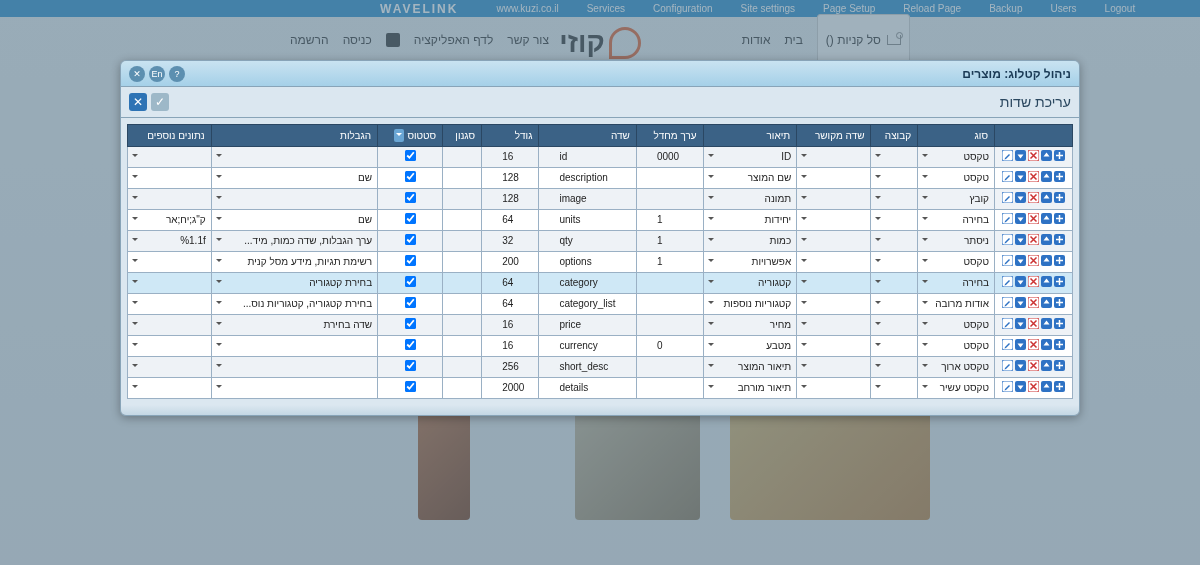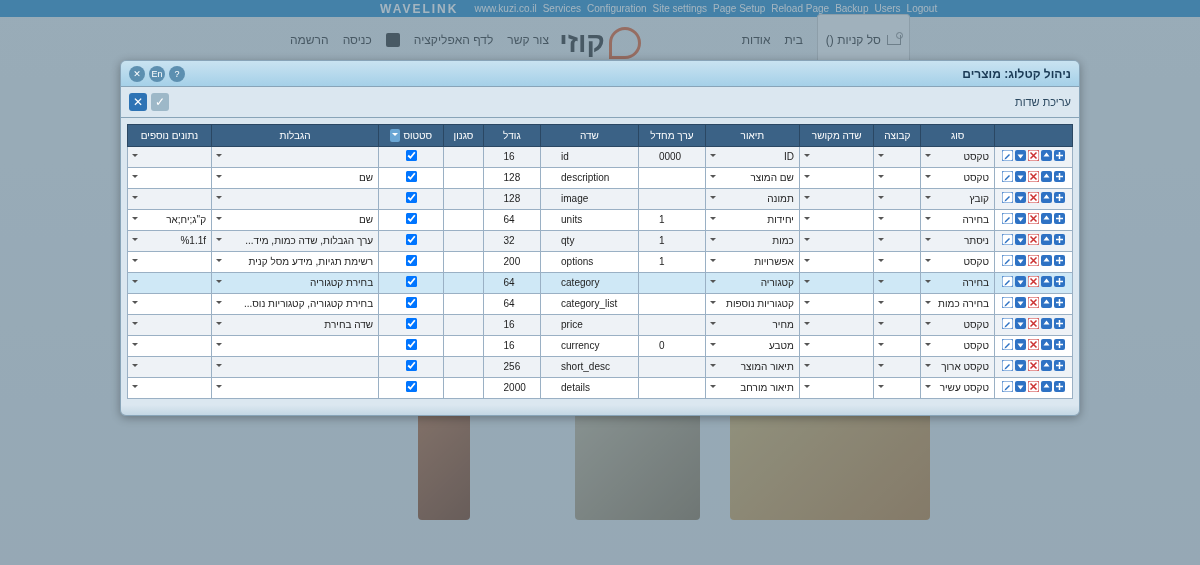--- a/index.html
+++ b/index.html
@@ -16,21 +16,21 @@
   --text:#222;
   --muted:#666;
 }
 *{box-sizing:border-box;}
 html,body{margin:0;padding:0;width:1200px;height:565px;font-family:Arial,Helvetica,sans-serif;font-size:11px;color:var(--text);background:#b9c4cb;}
 body{position:relative;overflow:hidden;}
 .bg{position:absolute;inset:0;background:linear-gradient(#e6eaed,#dfe3e6);}
 .dim{position:absolute;inset:0;background:rgba(90,120,140,.55);}
 
 
-.topbar{position:absolute;top:0;left:0;right:0;height:17px;background:var(--topbar);display:flex;align-items:center;gap:6px;padding:0 180px 0 380px;direction:ltr;color:#fff;font-size:10px;}
+.topbar{position:absolute;top:0;left:0;right:0;height:17px;background:var(--topbar);display:flex;align-items:center;gap:28px;padding:0 180px 0 380px;direction:ltr;color:#fff;font-size:10px;}
 .topbar .brand{font-weight:bold;letter-spacing:2px;font-size:12px;margin-right:10px;}
 .topbar a{color:#fff;text-decoration:none;white-space:nowrap;}
 
 
 .sitehdr{position:absolute;top:17px;left:0;right:0;height:45px;display:flex;align-items:center;justify-content:space-between;padding:0 290px;direction:rtl;color:#333;}
 .sitehdr .right,.sitehdr .left{display:flex;align-items:center;gap:14px;font-size:12px;}
 .cart{display:flex;align-items:center;gap:6px;border:1px solid #ccc;border-radius:3px;padding:18px 8px;background:#f5f5f5;}
 .cart-icon{width:14px;height:10px;border:1px solid #888;border-top:none;position:relative;}
 .cart-icon::before{content:"";position:absolute;top:-3px;right:-3px;width:5px;height:5px;border:1px solid #888;border-radius:50%;}
 .logo{width:160px;height:42px;position:absolute;left:50%;transform:translateX(-50%);top:17px;display:flex;align-items:flex-end;justify-content:center;}
@@ -46,30 +46,30 @@
 .tile.esh .img{background:linear-gradient(135deg,#cfc2a8,#8a7558);}
 .tile.mash .img{background:linear-gradient(135deg,#c97a4a,#7a3d1e);}
 
 
 .panel{position:absolute;top:60px;left:120px;right:120px;border:1px solid var(--panel-border);border-radius:6px;overflow:hidden;box-shadow:0 2px 10px rgba(0,0,0,.3);direction:rtl;}
 .panel-titlebar{background:linear-gradient(#c9e3f1,var(--panel-head));height:26px;display:flex;align-items:center;justify-content:space-between;padding:0 8px;border-bottom:1px solid var(--panel-border);}
 .panel-title{font-size:12px;color:#1a3a55;font-weight:bold;}
 .titlebar-icons{display:flex;gap:4px;direction:ltr;}
 .round{width:16px;height:16px;border-radius:50%;background:#5c8fb0;color:#fff;display:flex;align-items:center;justify-content:center;font-size:9px;cursor:pointer;}
 .panel-subbar{background:var(--panel-body);padding:6px 8px;display:flex;align-items:center;justify-content:space-between;border-bottom:1px solid var(--panel-border);}
-.subbar-right{font-size:11px;color:#2b4860;}
+.subbar-right{font-size:14px;color:#2b4860;}
 .subbar-left{display:flex;gap:4px;direction:ltr;}
 .sq{width:18px;height:18px;border-radius:3px;display:flex;align-items:center;justify-content:center;font-size:12px;color:#fff;cursor:pointer;}
 .sq.blue{background:#2d73b5;}
 .sq.grey{background:#9db8c8;}
 .panel-body{background:var(--panel-body);padding:6px;}
 
 
 table{width:100%;border-collapse:collapse;direction:rtl;background:#fff;}
-th{background:var(--table-head);color:var(--table-head-text);font-weight:normal;font-size:10px;padding:4px 6px;border:1px solid #2a4763;text-align:center;white-space:nowrap;}
+th{background:var(--table-head);color:var(--table-head-text);font-weight:normal;font-size:10px;padding:4px 6px;border:1px solid #2a4763;text-align:right;white-space:nowrap;}
 th.actions{width:78px;}
 td{border:1px solid var(--grid-line);padding:2px 5px;font-size:10px;height:15px;line-height:12px;vertical-align:middle;}
 tbody tr:nth-child(odd) td{background:var(--row-a);}
 tbody tr:nth-child(even) td{background:var(--row-b);}
 tbody tr.hl td{background:var(--row-hl);}
 td.actions{white-space:nowrap;text-align:center;padding:1px 2px;}
 .ic{display:inline-flex;width:11px;height:11px;margin:0 1px;align-items:center;justify-content:center;cursor:pointer;}
 .ic svg{width:11px;height:11px;}
 td.center{text-align:center;}
 td.num{text-align:left;padding-left:20px;}
@@ -425,21 +425,21 @@
                 </svg>
               </span><span class="ic">
                 <svg>
                   <use href="#i-dn"></use>
                 </svg>
               </span><span class="ic">
                 <svg>
                   <use href="#i-edit"></use>
                 </svg>
               </span></td>
-            <td class="dd">בחירה כמות</td>
+            <td class="dd">אודות מרובה</td>
             <td class="dd"></td>
             <td class="dd"></td>
             <td class="dd">קטגוריות נוספות</td>
             <td class="num"></td>
             <td class="num">category_list</td>
             <td class="num">64</td>
             <td></td>
             <td class="center"><input type="checkbox" checked="" style=""></td>
             <td class="dd">בחירת קטגוריה, קטגוריות נוס...</td>
             <td class="dd"></td>

